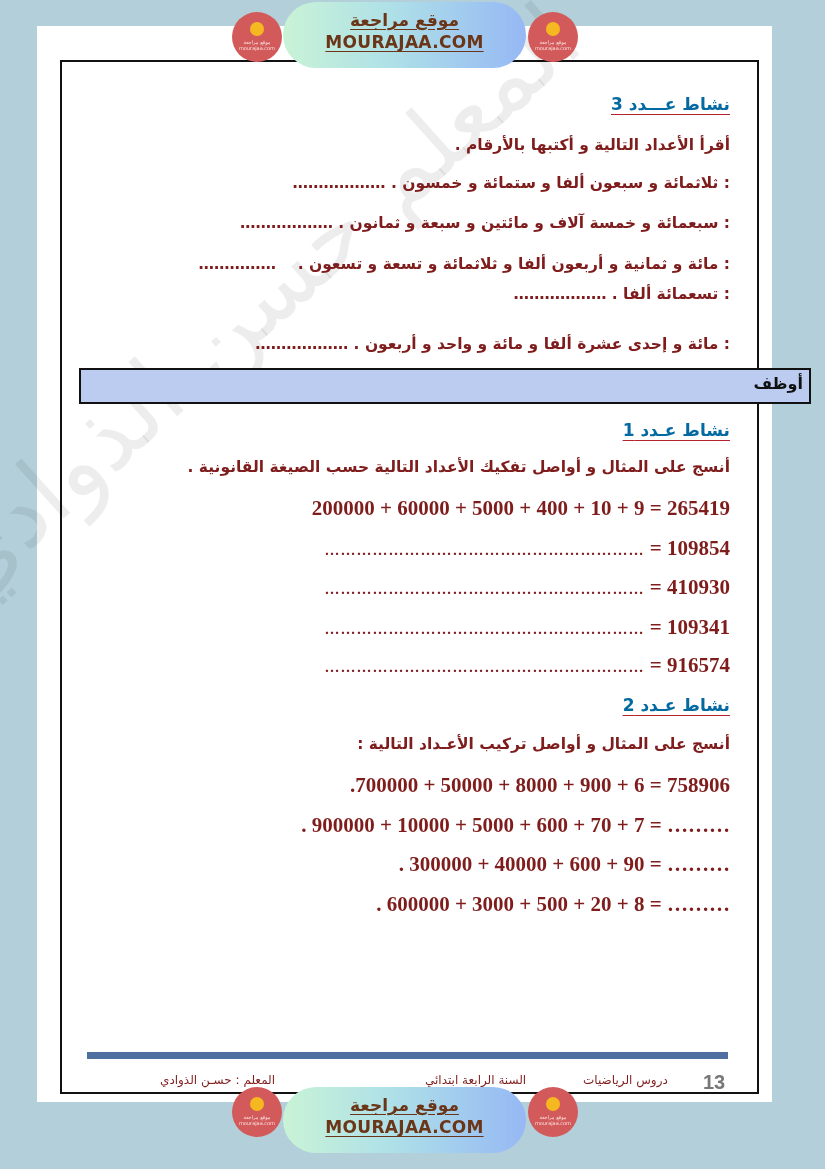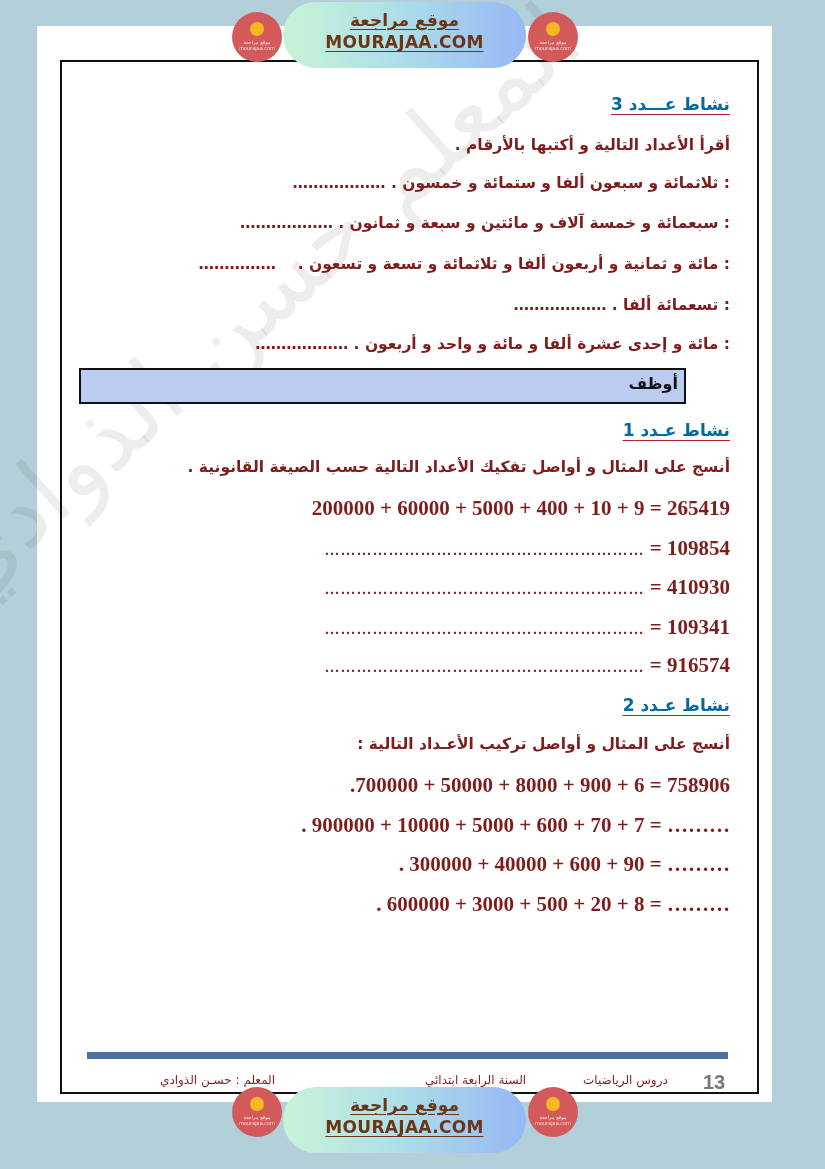--- a/index.html
+++ b/index.html
@@ -55,21 +55,21 @@
   .num {
     font-family: "Liberation Serif", "DejaVu Serif", serif;
     font-size: 21px;
     direction: ltr;
     right: 95px;
   }
   .dots { letter-spacing: 1px; font-weight: bold; }
   .band {
     position: absolute;
     left: 79px; top: 368px;
-    width: 607px; height: 36px;
+    width: 732px; height: 36px;
     background: #bccbf0;
     border: 2.5px solid #111;
   }
   .band-label {
     position: absolute;
     right: 6px; top: 4px;
     font-family: "DejaVu Sans", sans-serif;
     font-size: 16px; font-weight: bold;
     color: #111;
     direction: rtl;
@@ -166,21 +166,21 @@
 </div>
 <div class="line ar" style="top:214px;">
   <span>: سبعمائة و خمسة آلاف و مائتين و سبعة و ثمانون .</span>
   <span class="dots">………………</span>
 </div>
 <div class="line ar" style="top:255px;">
   <span>: مائة و ثمانية و أربعون ألفا و ثلاثمائة و تسعة و تسعون .</span>
   &nbsp;&nbsp;
   <span class="dots">……………</span>
 </div>
-<div class="line ar" style="top:296px;text-align:center;">
+<div class="line ar" style="top:285px;text-align:center;">
   <span>: تسعمائة ألفا .</span>
   <span class="dots">………………</span>
 </div>
 <div class="line ar" style="top:335px;">
   <span>: مائة و إحدى عشرة ألفا و مائة و واحد و أربعون .</span>
   <span class="dots">………………</span>
 </div>
 
 <div class="band">
   <span class="band-label">أوظف</span>

